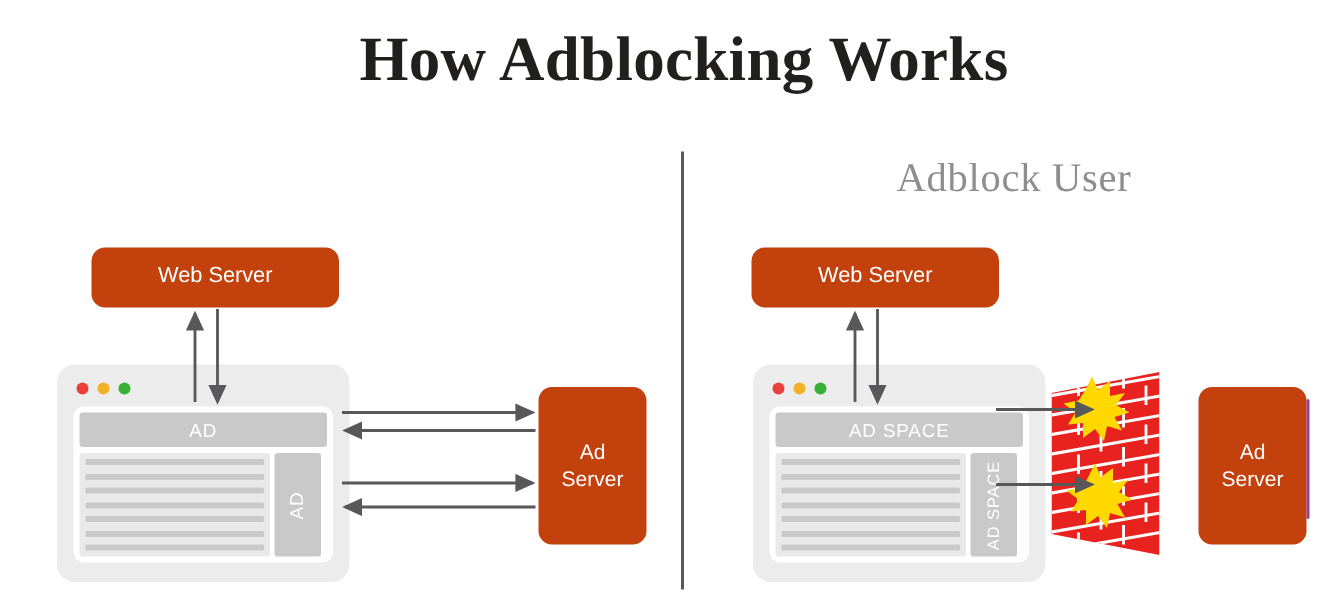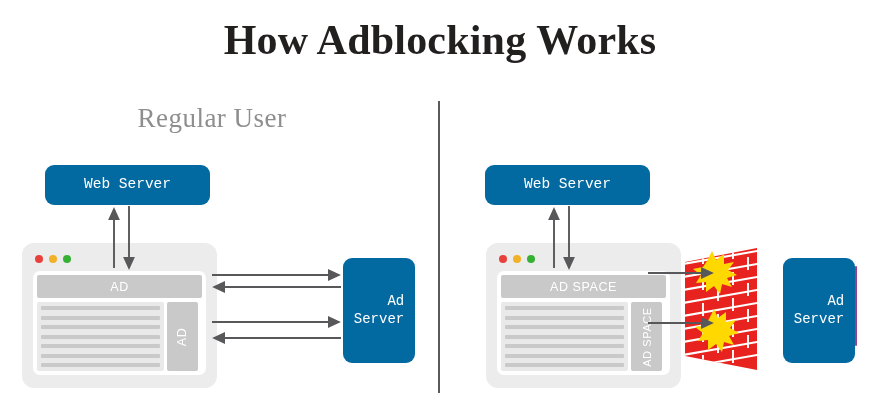--- a/index.html
+++ b/index.html
@@ -1,20 +1,20 @@
 <!DOCTYPE html>
 <html><head>
 <meta charset="utf-8">
 <style>
   html,body{margin:0;padding:0;}
   body{
     width:880px;height:404px;background:#ffffff;overflow:hidden;
     font-family:"Liberation Sans", sans-serif;position:relative;
   }
-  #stage{position:absolute;left:0;top:0;width:782px;height:404px;border-radius:14px;}
+  #stage{position:absolute;left:16px;top:0;width:782px;height:404px;border-radius:14px;}
 
   
   .title{
     position:absolute;left:0;top:16px;width:880px;text-align:center;
     font-family:"Liberation Serif", serif;font-weight:bold;
     font-size:42px;letter-spacing:.2px;color:#221f1f;
   }
 
   
   .colhead{
@@ -26,23 +26,23 @@
   #head-right{left:510px;}
 
   
   .divider{
     position:absolute;left:438px;top:101px;width:2px;height:292px;
     background:#5a5a5a;
   }
 
   
   .srvbox{
-    position:absolute;background:#0369a1;border-radius:9px;
+    position:absolute;background:#c2410c;border-radius:9px;
     color:#ffffff;display:flex;align-items:center;justify-content:center;
-    text-align:right;line-height:1.22;font-family:Liberation Mono, monospace;
+    text-align:center;line-height:1.22;
   }
   .web-server{width:165px;height:40px;font-size:14.5px;}
   #web-left{left:45px;top:165px;}
   #web-right{left:485px;top:165px;}
 
   .ad-server{width:72px;height:105px;font-size:14px;}
   #adsrv-left{left:343px;top:258px;}
   #adsrv-right{left:783px;top:258px;}
   
   #adsrv-right:after{
@@ -106,21 +106,21 @@
     opacity:.92;
   }
 </style>
 </head>
 <body>
 
 <div id="stage">
 
   <div class="title">How Adblocking Works</div>
 
-  <div class="colhead" id="head-left">Regular User</div>
+  <div class="colhead" id="head-right">Adblock User</div>
 
   <div class="divider"></div>
 
   <div class="srvbox web-server" id="web-left">Web Server</div>
 
   <div class="browser" id="browser-left">
     <div class="dots">
       <div class="dot r"></div>
       <div class="dot y"></div>
       <div class="dot g"></div>

